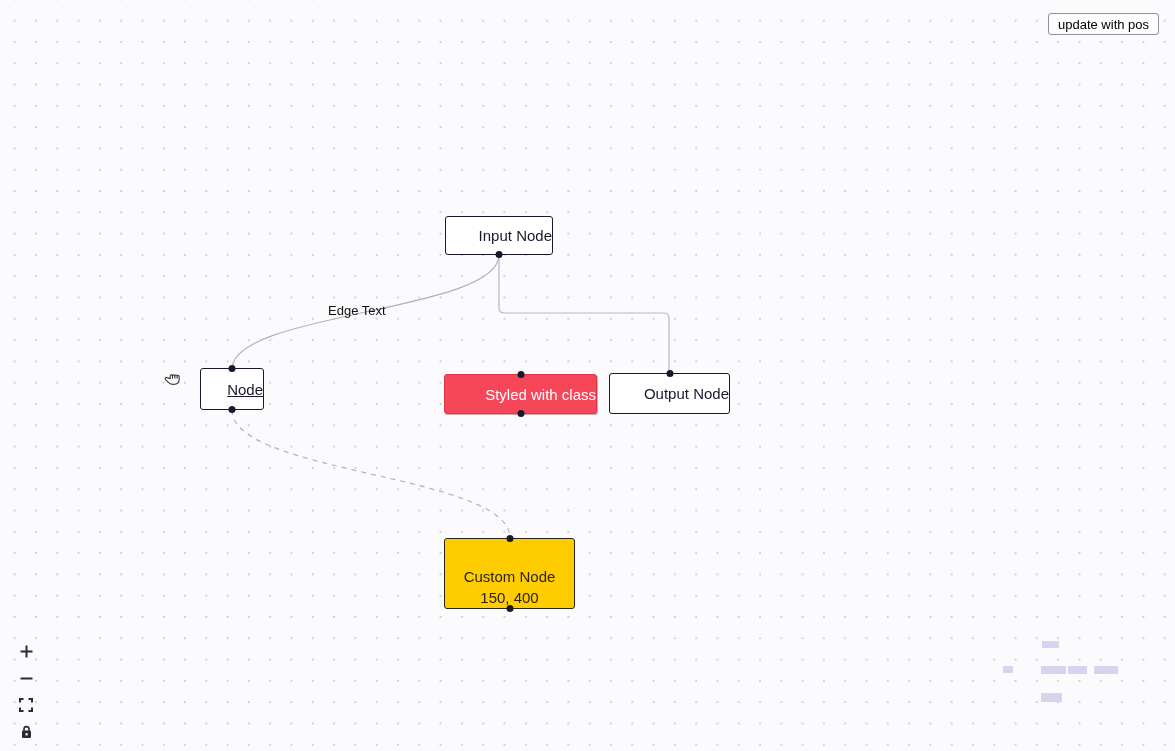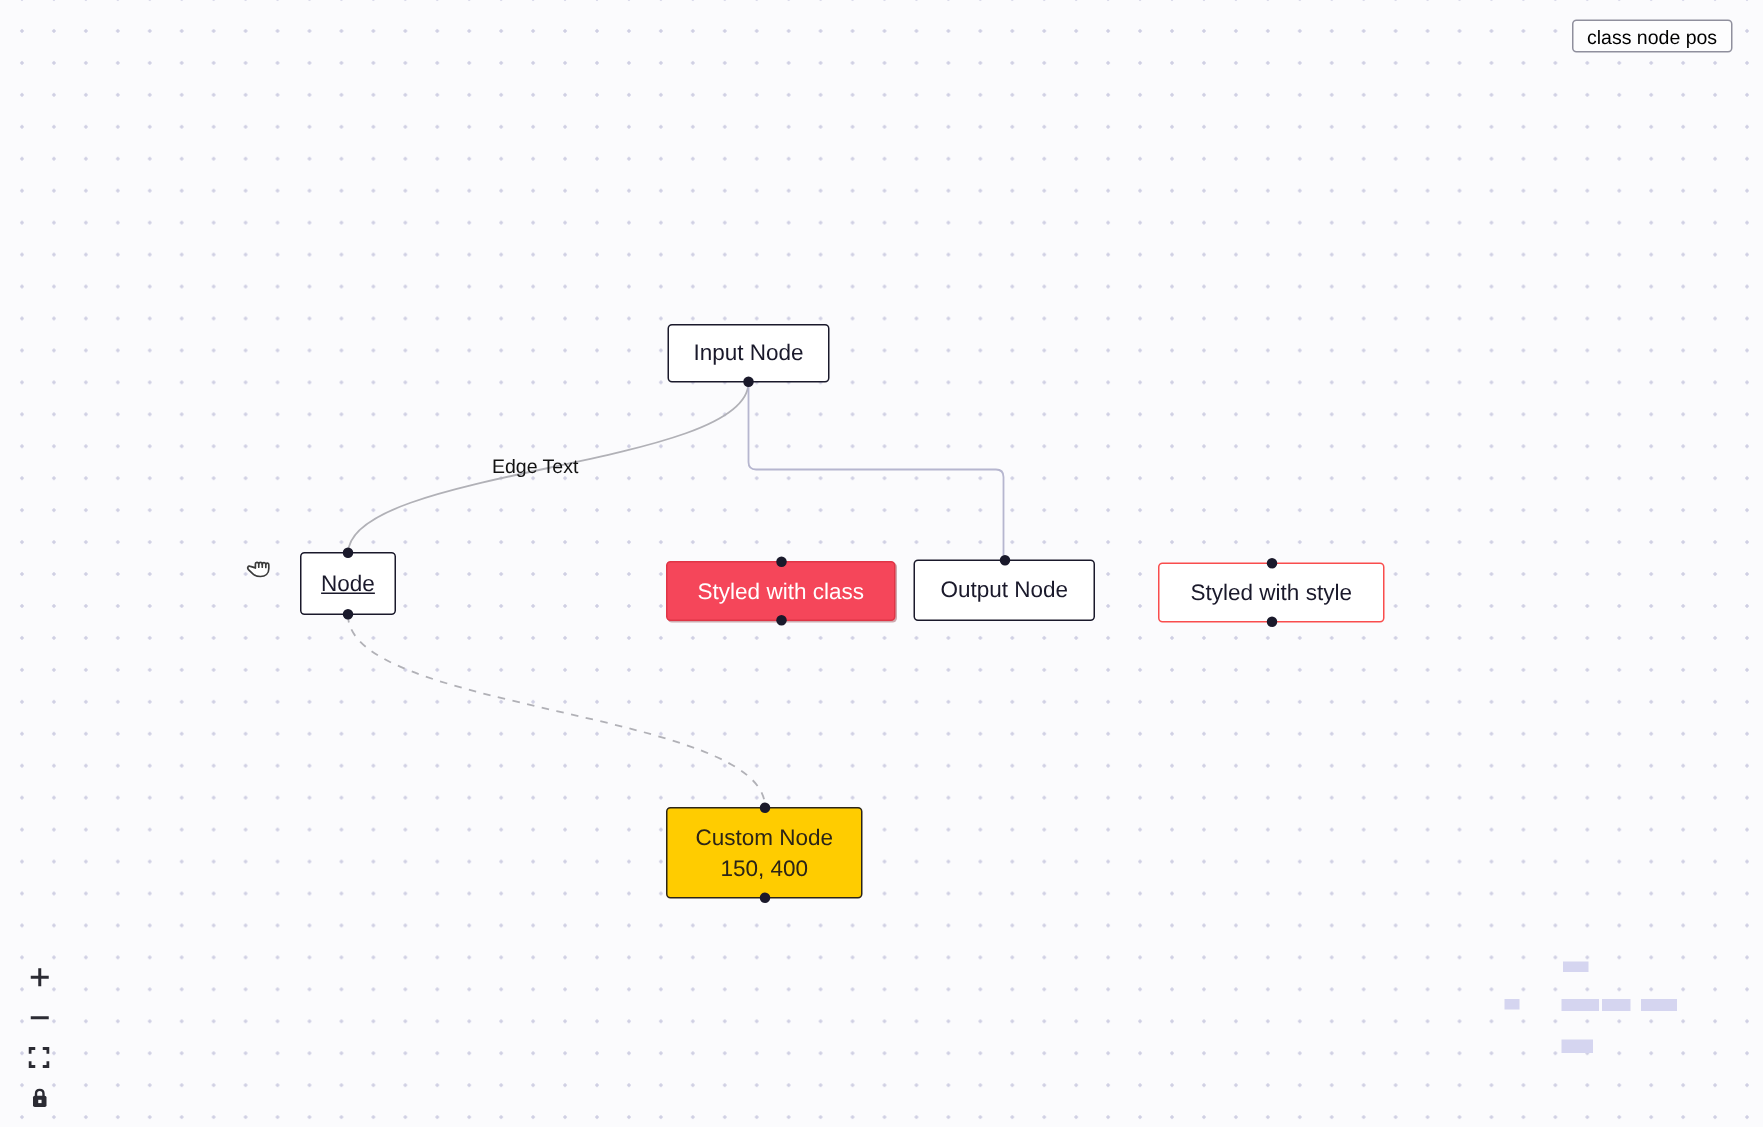--- a/index.html
+++ b/index.html
@@ -14,36 +14,36 @@
     background-color:#fbfbfd;
     background-image:radial-gradient(circle,#cfcfe3 1px, transparent 1.2px);
     background-size:21.3px 21.3px;
     background-position:4px 10px;
   }
   .edges { position:absolute; inset:0; width:1175px; height:751px; pointer-events:none; }
   .edges path { pointer-events:stroke; }
 
   .node {
     position:absolute;
-    display:flex; align-items:center; justify-content:center;
+    display:flex; align-items:center; justify-content:flex-end;
     font-size:15px; color:#1a192b; text-align:center;
     background:#fff;
     border:1px solid #1a192b;
     border-radius:3px;
     cursor:grab;
   }
   .node-input  { left:445px; top:216px; width:108px; height:39px; }
   .node-plain  { left:200px; top:368px; width:64px;  height:42px;text-decoration:underline; }
   .node-class  { left:444px; top:374px; width:153px; height:40px;
                  background:#f5465a; border-color:#e03546; color:#fff;
                  box-shadow:1px 1px 0 rgba(120,20,30,.35); }
   .node-output { left:609px; top:373px; width:121px; height:41px; }
   .node-style  { left:772px; top:375px; width:151px; height:40px;
                  border:1.5px solid #f94d4d; }
-  .node-custom { left:444px; top:538px; width:131px; height:61px;
+  .node-custom { left:444px; top:538px; width:131px; height:71px;
                  background:#ffcc00; border-color:#2b2417;
                  flex-direction:column; line-height:21px; color:#2b2417; }
 
   .handle {
     position:absolute; left:50%; width:7px; height:7px;
     background:#1a192b; border-radius:50%;
     transform:translateX(-50%);
     cursor:crosshair;
   }
   .handle.top    { top:-4px; }
@@ -110,44 +110,39 @@
     <span>Styled with class</span>
     <div class="handle top"></div>
     <div class="handle bottom"></div>
   </div>
 
   <div class="node node-output">
     <span>Output Node</span>
     <div class="handle top"></div>
   </div>
 
-  <div class="node node-style">
-    <span>Styled with style</span>
-    <div class="handle top"></div>
-    <div class="handle bottom"></div>
-  </div>
 
   <div class="node node-custom">
     <span>Custom Node</span>
     <span>150, 400</span>
     <div class="handle top"></div>
     <div class="handle bottom"></div>
   </div>
 
   <svg class="hand-cursor" viewBox="0 0 17 17">
     <g stroke="#3a3a3a" stroke-width="1" fill="#fff" stroke-linejoin="round" stroke-linecap="round">
       <path d="M3.5,8.6 C2,8.1 1.4,9.6 2.5,10.6 L5,13 C6,14 7.5,14.6 9.5,14.6 C12.5,14.6 14.5,12.8 14.5,10 L14.5,7.6 C14.5,6.5 13,6.3 12.7,7.3 C12.5,6 10.9,6 10.6,7.1 C10.3,5.9 8.8,5.9 8.5,7 C8.2,5.8 6.5,5.9 6.5,7.2 L6.5,9.6 C5.5,9.1 4.5,8.8 3.5,8.6 Z"></path>
       <path d="M8.5,7.2 L8.5,9.1" fill="none"></path>
       <path d="M10.6,7.3 L10.6,9.1" fill="none"></path>
       <path d="M12.7,7.5 L12.7,9.2" fill="none"></path>
     </g>
   </svg>
 </div>
 
-<button class="update-btn">class node pos</button>
+<button class="update-btn">update with pos</button>
 
 <div class="controls">
   <button class="ctrl-btn">
     <svg width="15" height="15" viewBox="0 0 15 15">
       <path d="M7.5,1.5 V13.5 M1.5,7.5 H13.5" stroke="#2b2b33" stroke-width="2" fill="none"></path>
     </svg>
   </button>
   <button class="ctrl-btn">
     <svg width="15" height="15" viewBox="0 0 15 15">
       <path d="M1.5,7.5 H13.5" stroke="#2b2b33" stroke-width="2" fill="none"></path>

